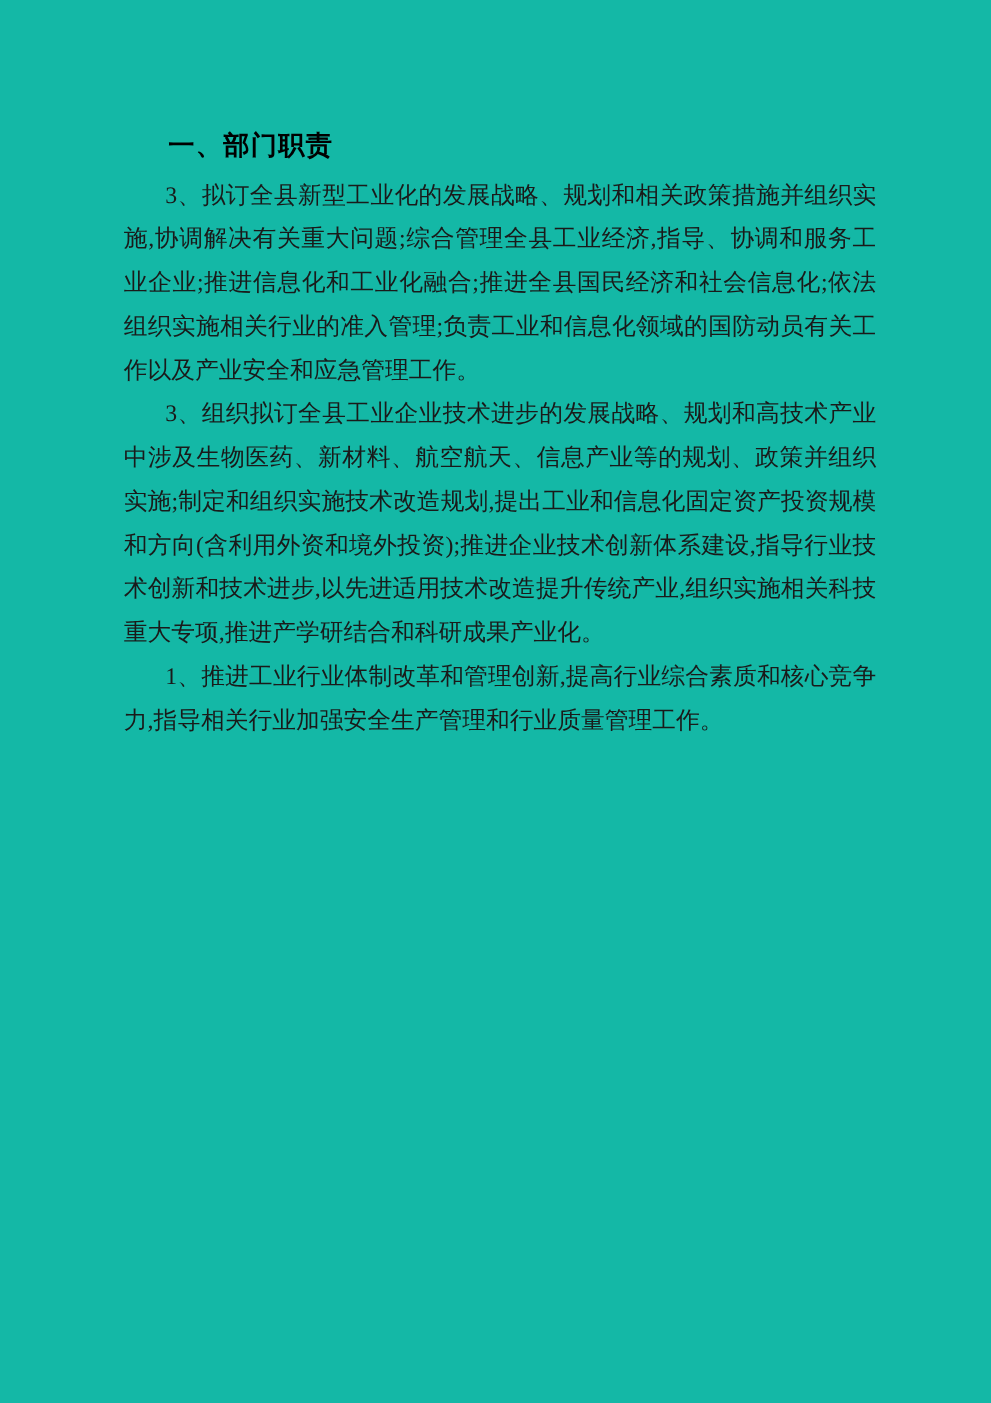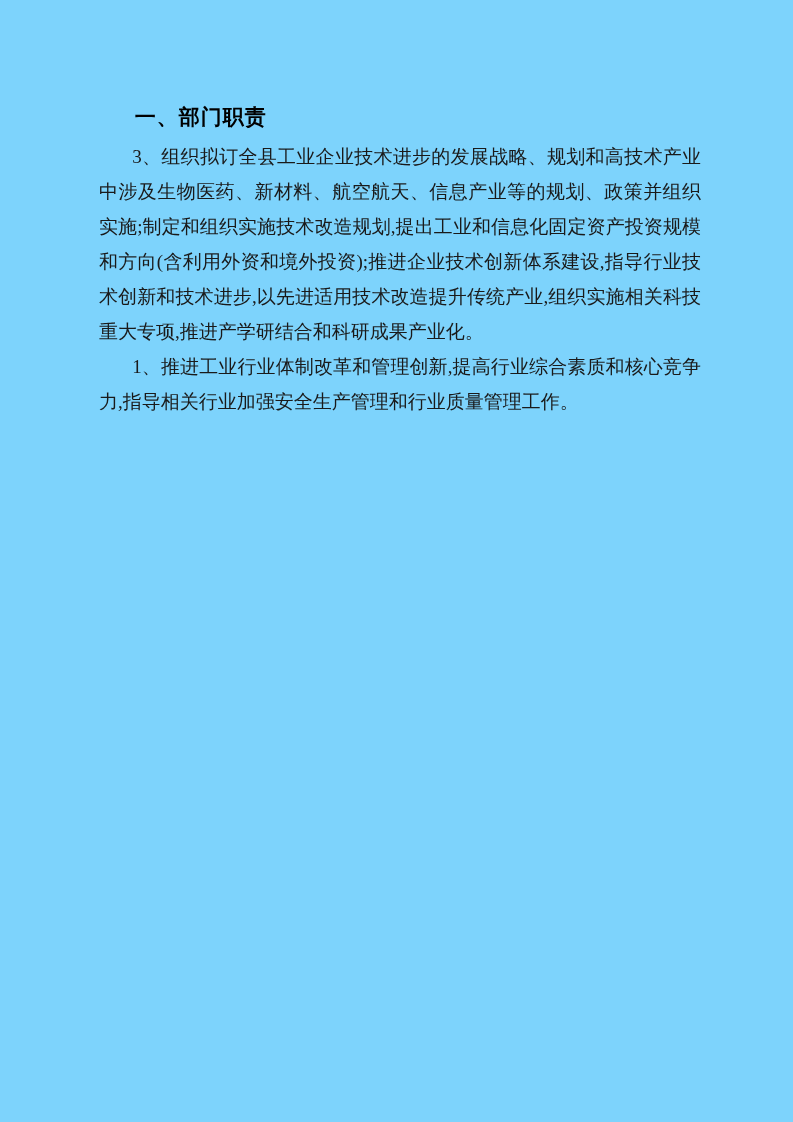--- a/index.html
+++ b/index.html
@@ -5,21 +5,21 @@
   html, body {
     margin: 0;
     padding: 0;
     background: #ffffff;
   }
   .page {
     position: relative;
     width: 793px;
     height: 1122px;
     margin: 0 auto;
-    background: #7dd3fc;
+    background: #14b8a6;
     box-sizing: border-box;
     padding: 103px 92px 0 99px;
     overflow: hidden;
   }
   .heading {
     font-family: "Liberation Sans", "DejaVu Sans", sans-serif;
     font-weight: bold;
     font-size: 21px;
     line-height: 28px;
     color: #000000;
@@ -38,18 +38,19 @@
   }
 </style>
 </head>
 <body>
 
 <div class="page">
   <h1 class="heading">一、部门职责</h1>
 
 
 
+  <p class="para">3、拟订全县新型工业化的发展战略、规划和相关政策措施并组织实施,协调解决有关重大问题;综合管理全县工业经济,指导、协调和服务工业企业;推进信息化和工业化融合;推进全县国民经济和社会信息化;依法组织实施相关行业的准入管理;负责工业和信息化领域的国防动员有关工作以及产业安全和应急管理工作。</p>
 
   <p class="para">3、组织拟订全县工业企业技术进步的发展战略、规划和高技术产业中涉及生物医药、新材料、航空航天、信息产业等的规划、政策并组织实施;制定和组织实施技术改造规划,提出工业和信息化固定资产投资规模和方向(含利用外资和境外投资);推进企业技术创新体系建设,指导行业技术创新和技术进步,以先进适用技术改造提升传统产业,组织实施相关科技重大专项,推进产学研结合和科研成果产业化。</p>
 
   <p class="para">1、推进工业行业体制改革和管理创新,提高行业综合素质和核心竞争力,指导相关行业加强安全生产管理和行业质量管理工作。</p>
 
 </div>
 
 </body></html>

